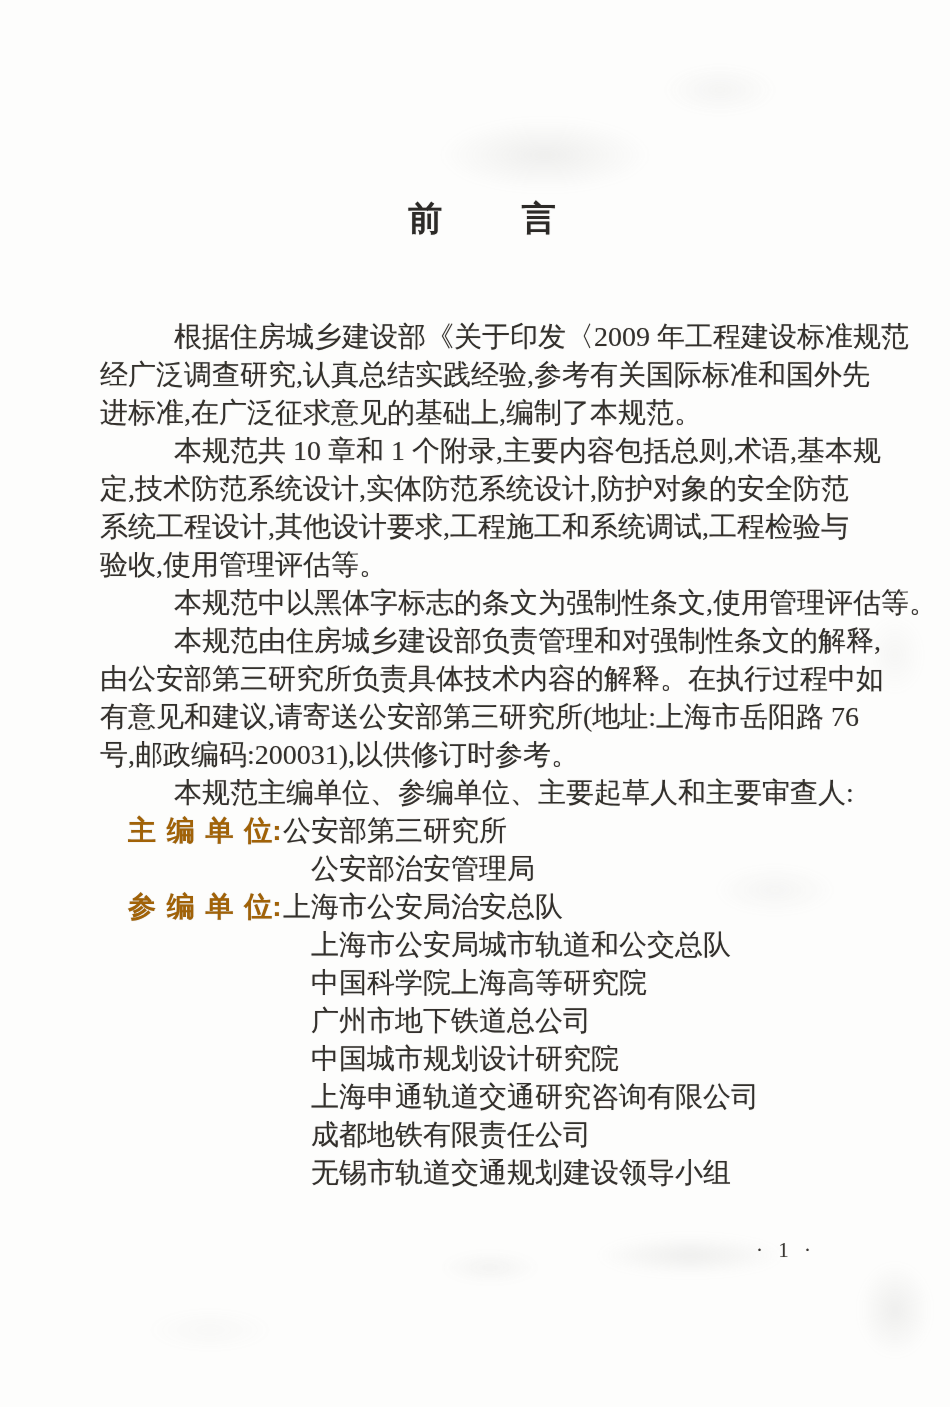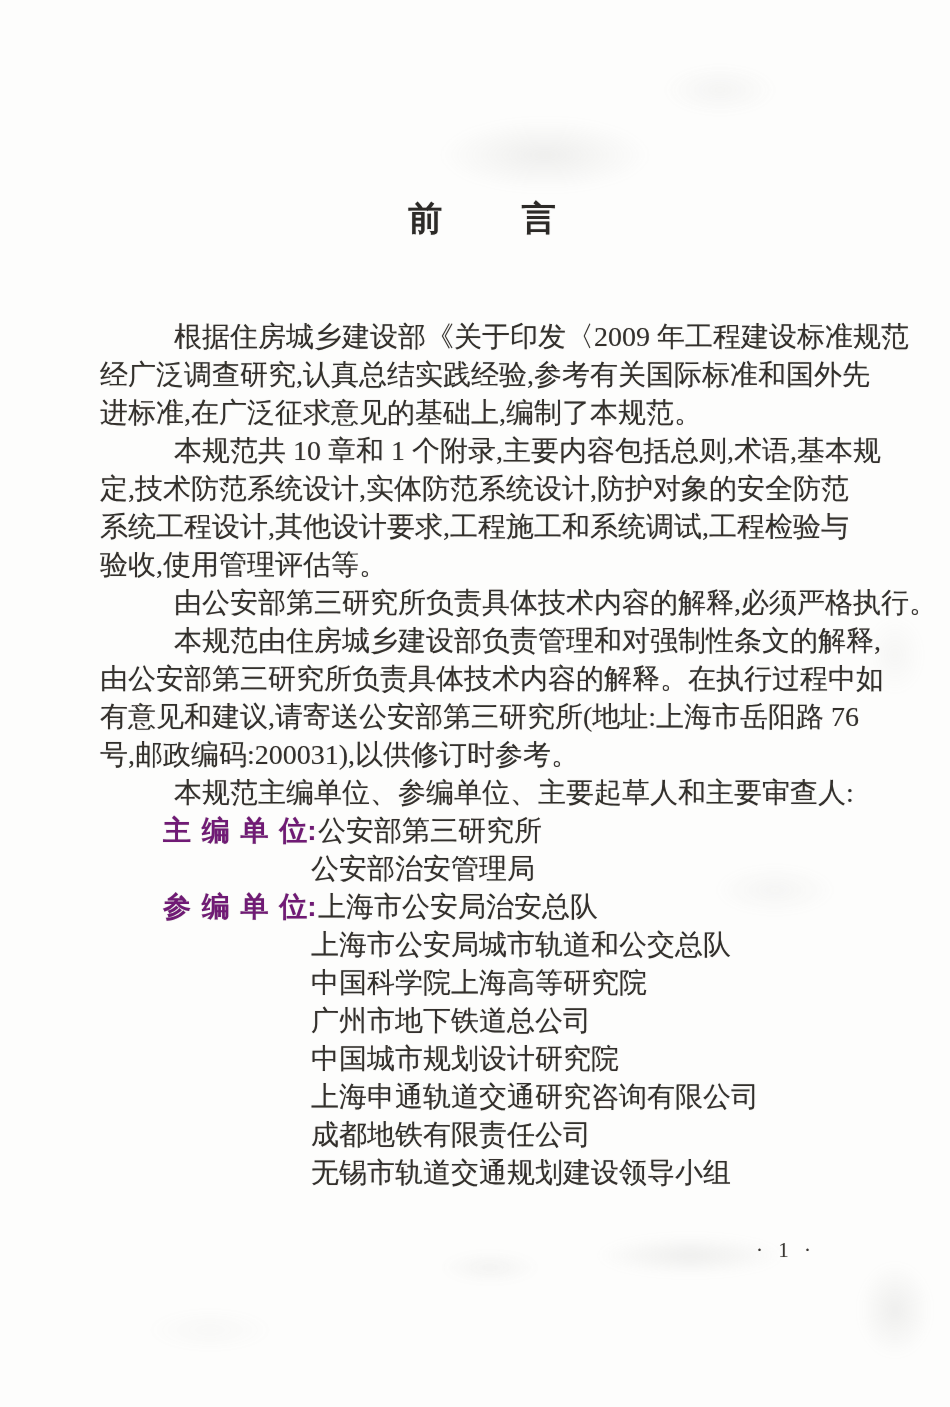--- a/index.html
+++ b/index.html
@@ -60,25 +60,25 @@
     text-align-last: justify;
   }
   .line.indent { text-indent: 74px; }
   .line.no-just { text-align: left; text-align-last: left; }
 
   .editor-row { height: 38px; white-space: nowrap; text-align: left; }
   .editor-row.cont { padding-left: 211px; }
   .editor-label {
     display: inline-block;
     width: 155px;
-    margin-left: 63px;
+    margin-left: 28px;
     font-family: "Liberation Sans", "DejaVu Sans", sans-serif;
     font-weight: bold;
     word-spacing: 3px;
-    color: #701a75;
+    color: #a16207;
   }
   .editor-item { color: #33302c; }
 
   .page-number {
     position: absolute;
     left: 756px; top: 1238px;
     font-size: 21px;
     letter-spacing: 5px;
     color: #3a3733;
     text-shadow: 0 0 1px rgba(60,55,50,0.3);
@@ -106,21 +106,21 @@
           <div class="line">经广泛调查研究,认真总结实践经验,参考有关国际标准和国外先</div>
           <div class="line no-just">进标准,在广泛征求意见的基础上,编制了本规范。</div>
         </div>
         <div class="para">
           <div class="line indent">本规范共 10 章和 1 个附录,主要内容包括总则,术语,基本规</div>
           <div class="line">定,技术防范系统设计,实体防范系统设计,防护对象的安全防范</div>
           <div class="line">系统工程设计,其他设计要求,工程施工和系统调试,工程检验与</div>
           <div class="line no-just">验收,使用管理评估等。</div>
         </div>
         <div class="para">
-          <div class="line indent no-just">由公安部第三研究所负责具体技术内容的解释,必须严格执行。</div>
+          <div class="line indent no-just">本规范中以黑体字标志的条文为强制性条文,使用管理评估等。</div>
         </div>
         <div class="para">
           <div class="line indent">本规范由住房城乡建设部负责管理和对强制性条文的解释,</div>
           <div class="line">由公安部第三研究所负责具体技术内容的解释。在执行过程中如</div>
           <div class="line">有意见和建议,请寄送公安部第三研究所(地址:上海市岳阳路 76</div>
           <div class="line no-just">号,邮政编码:200031),以供修订时参考。</div>
         </div>
         <div class="para">
           <div class="line indent no-just">本规范主编单位、参编单位、主要起草人和主要审查人:</div>
         </div>

